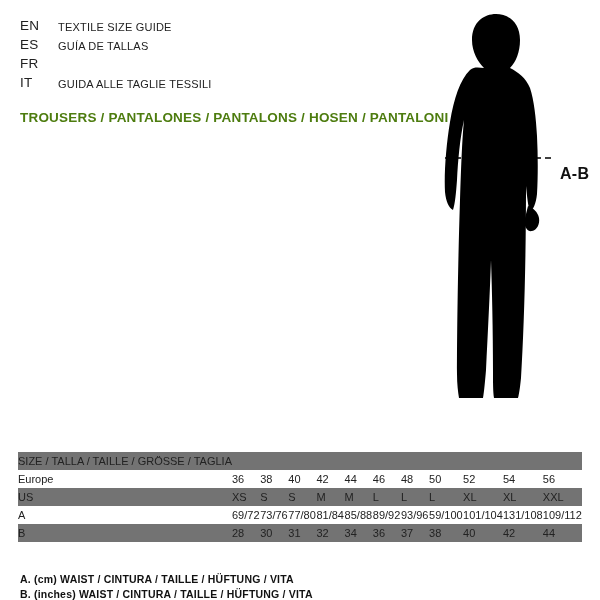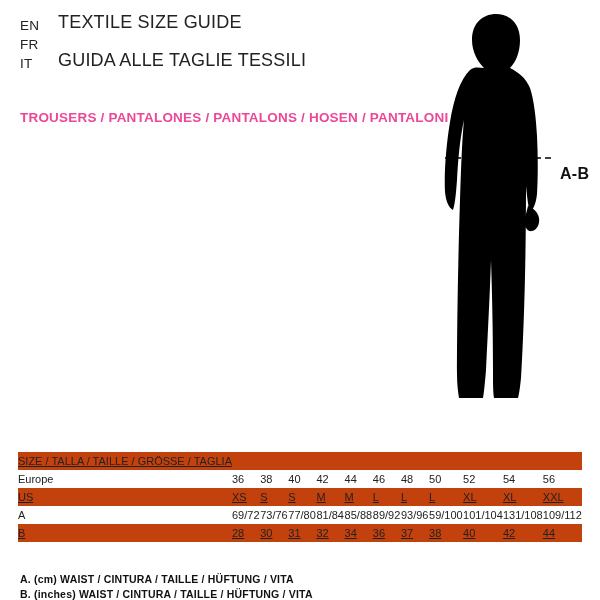--- a/index.html
+++ b/index.html
@@ -32,34 +32,34 @@
     align-items: flex-end;
     height: 19px;
   }
   .lang-code {
     width: 38px;
     font-size: 13.5px;
     letter-spacing: 0.2px;
     color: #222;
   }
   .lang-text {
-    font-size: 18px;
+    font-size: 11px;
     letter-spacing: 0.2px;
     color: #222;
     white-space: nowrap;
   }
 
   .product-title {
     position: absolute;
     left: 20px;
     top: 110px;
     font-size: 13.5px;
     font-weight: bold;
     letter-spacing: 0.2px;
-    color: #ec4899;
+    color: #4d7c0f;
     white-space: nowrap;
   }
 
   
   .figure-wrap {
     position: absolute;
     left: 400px;
     top: 10px;
     width: 200px;
     height: 400px;
@@ -95,22 +95,21 @@
     border-collapse: collapse;
     font-size: 11px;
     color: #222;
   }
   table.size-table td {
     padding: 2px 0 2px 0;
     line-height: 14px;
     white-space: nowrap;
   }
   table.size-table tr.shaded {
-    background: #c2410c;
-    text-decoration: underline;
+    background: #737373;
   }
   td.label-cell {
     width: 88px;
     padding-left: 3px;
   }
   td.val-cell {
     width: 42px;
     text-align: left;
   }
 
@@ -131,20 +130,24 @@
 </style>
 </head>
 <body>
 
 <div class="page">
 
   <div class="lang-block">
     <div class="lang-row">
       <span class="lang-code">EN</span>
       <span class="lang-text">TEXTILE SIZE GUIDE</span>
+    </div>
+    <div class="lang-row">
+      <span class="lang-code">ES</span>
+      <span class="lang-text">GUÍA DE TALLAS</span>
     </div>
     <div class="lang-row">
       <span class="lang-code">FR</span>
     </div>
     <div class="lang-row">
       <span class="lang-code">IT</span>
       <span class="lang-text">GUIDA ALLE TAGLIE TESSILI</span>
     </div>
   </div>
 

